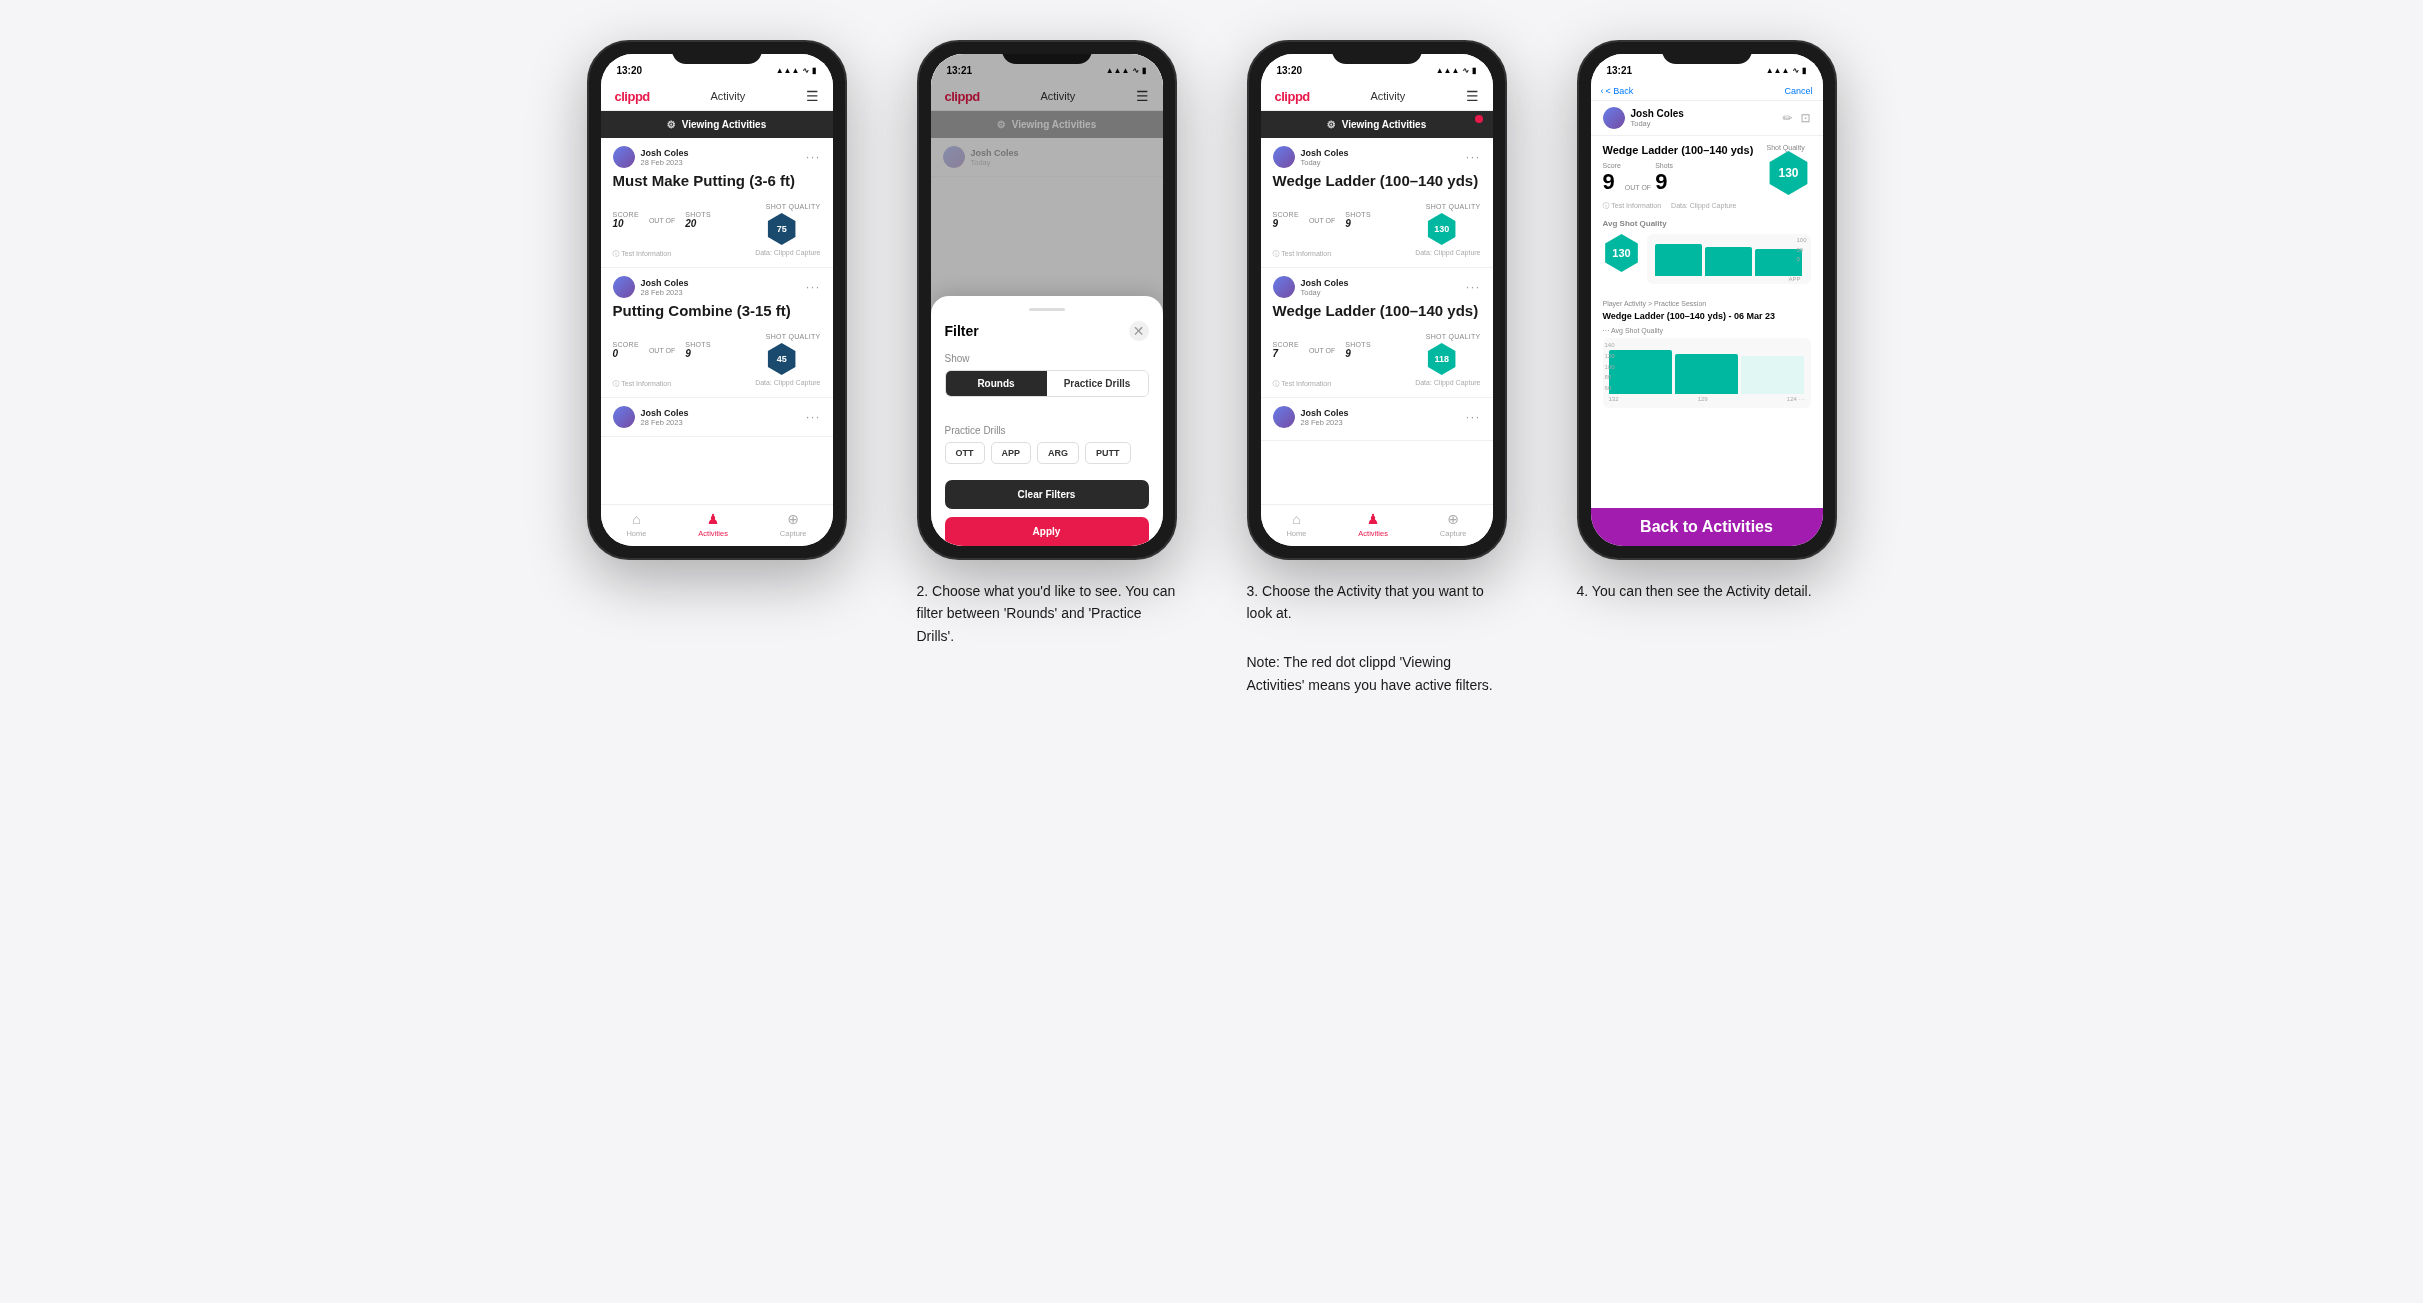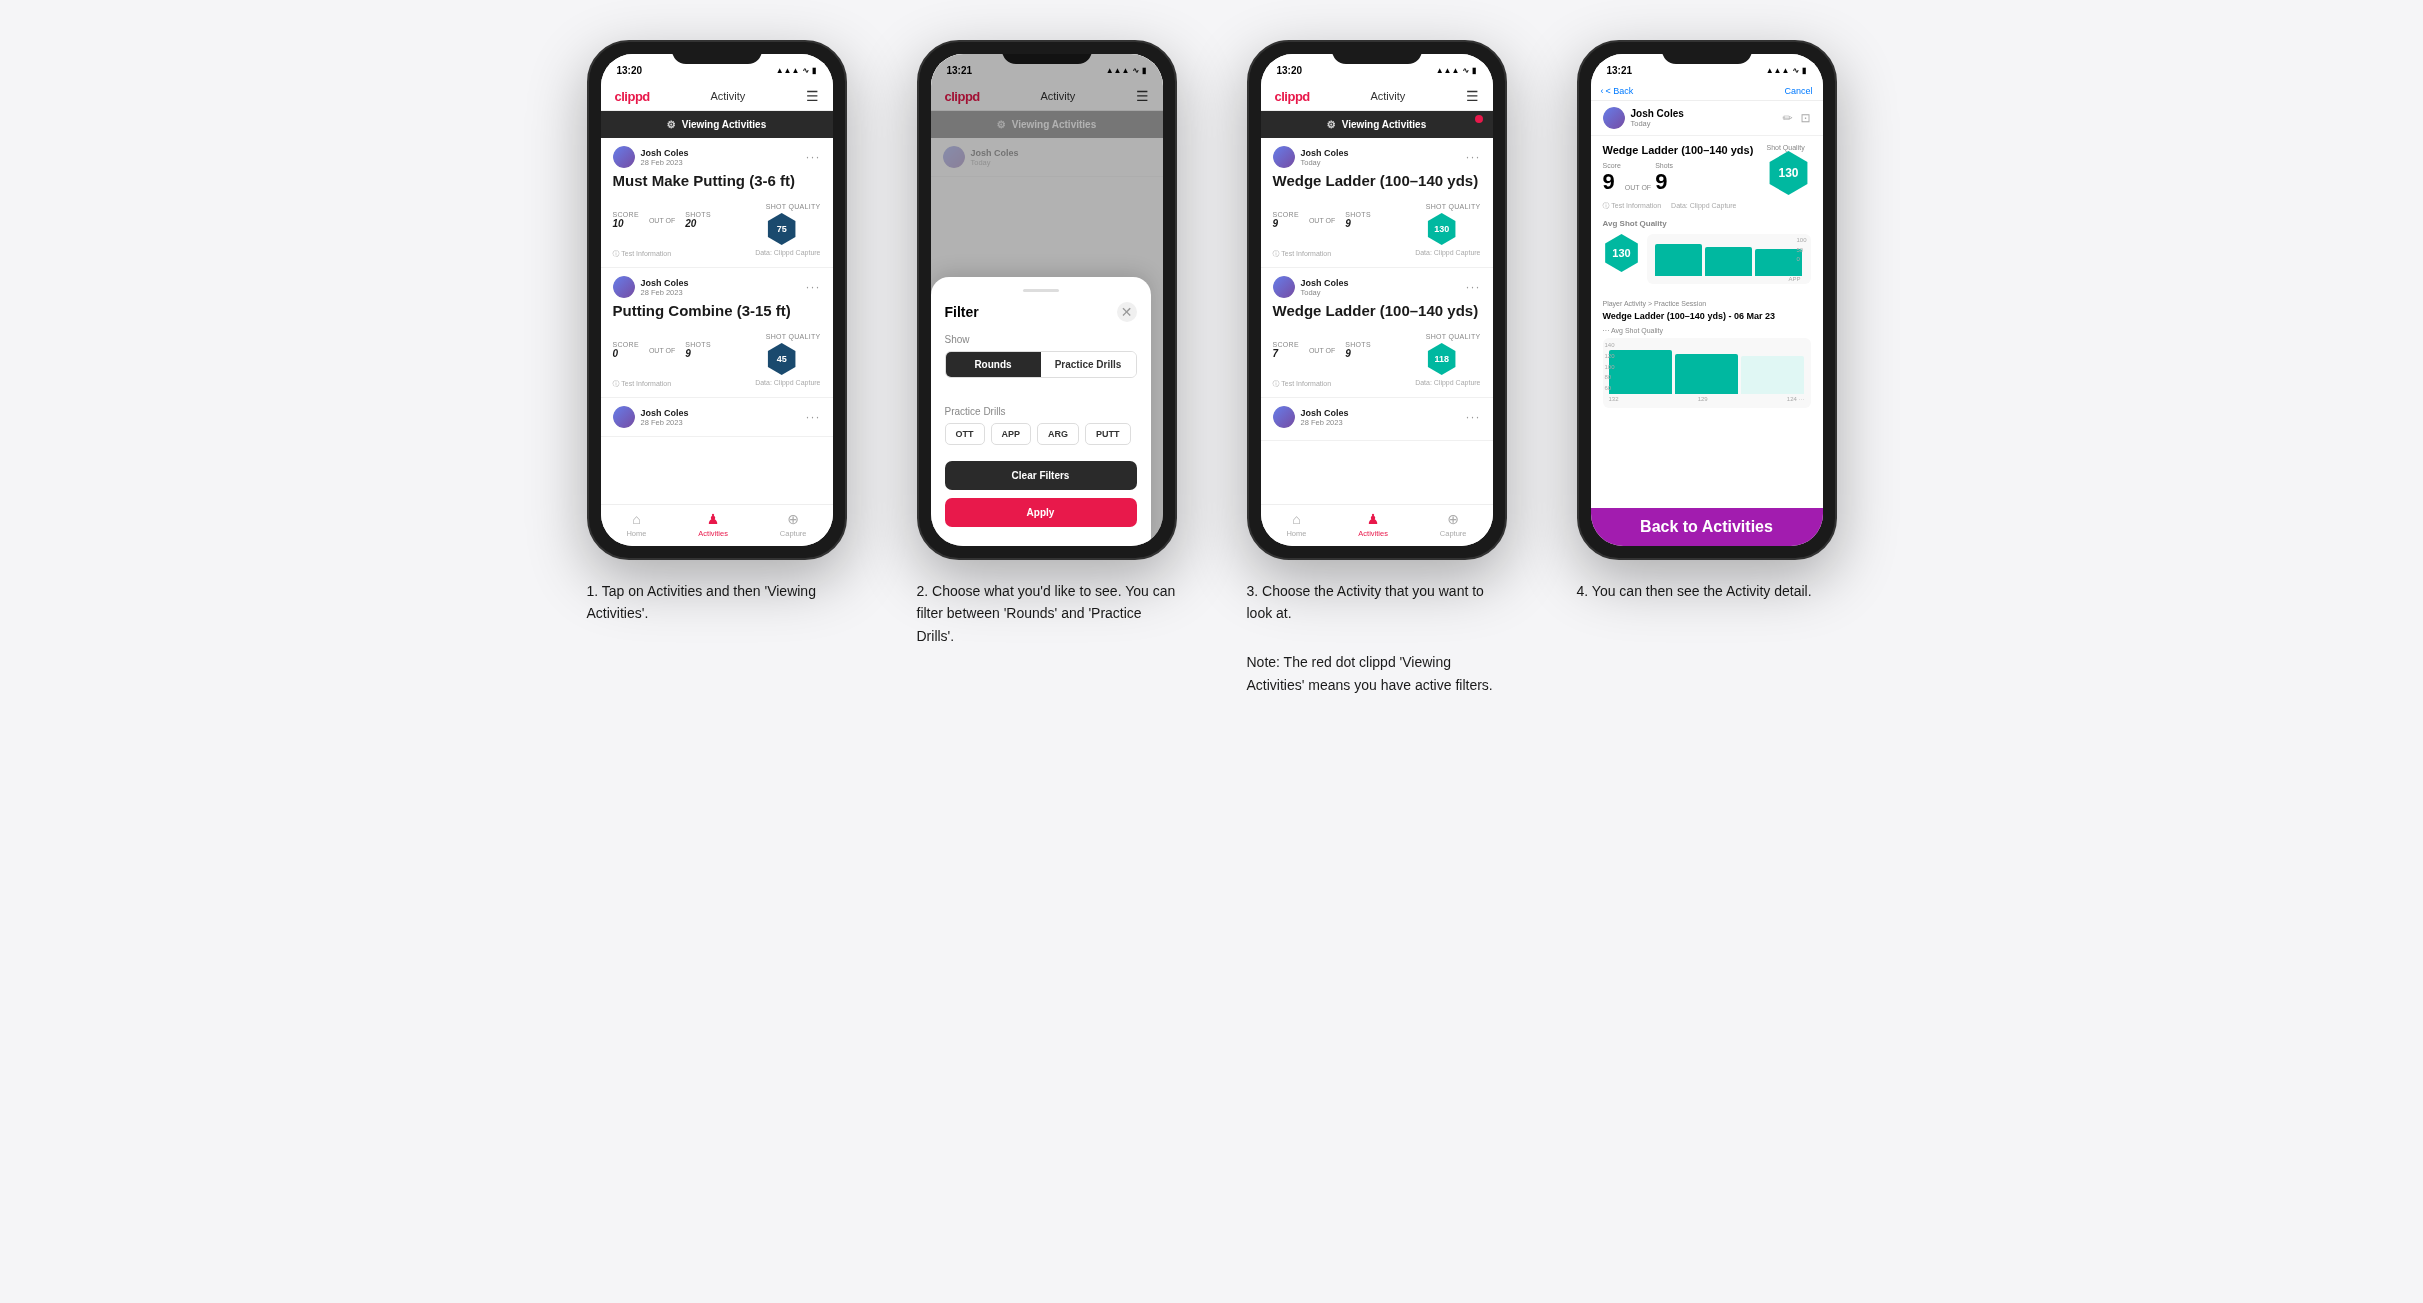--- a/index.html
+++ b/index.html
@@ -190,24 +190,24 @@
       font-size: 7.5px;
       color: #aaa;
     }
     .nav-item.active { color: #e8194b; }
     .nav-icon { font-size: 14px; }
     
     .filter-modal {
       position: absolute;
       bottom: 0;
       left: 0;
-      right: 12px;
+      right: 0;
       background: #fff;
       border-radius: 18px 18px 0 0;
-      padding: 12px 14px 19px;
+      padding: 12px 14px 0;
       z-index: 20;
       box-shadow: 0 -4px 20px rgba(0,0,0,0.15);
     }
     .modal-handle {
       width: 36px;
       height: 3px;
       background: #ddd;
       border-radius: 2px;
       margin: 0 auto 10px;
     }
@@ -491,23 +491,20 @@
             <span class="nav-icon">♟</span>
             <span>Activities</span>
           </div>
           <div class="nav-item">
             <span class="nav-icon">⊕</span>
             <span>Capture</span>
           </div>
         </div>
       </div>
     </div>
-    <div class="step-desc">
-      <p><span>1.</span> <span>Tap on Activities and then 'Viewing Activities'.</span></p>
-    </div>
   </div>
 
   <div class="step">
     <div class="phone">
       <div class="notch"></div>
       <div class="phone-inner">
 
         <div class="status-bar">
           <span class="status-time">13:21</span>
           <div class="status-icons">

